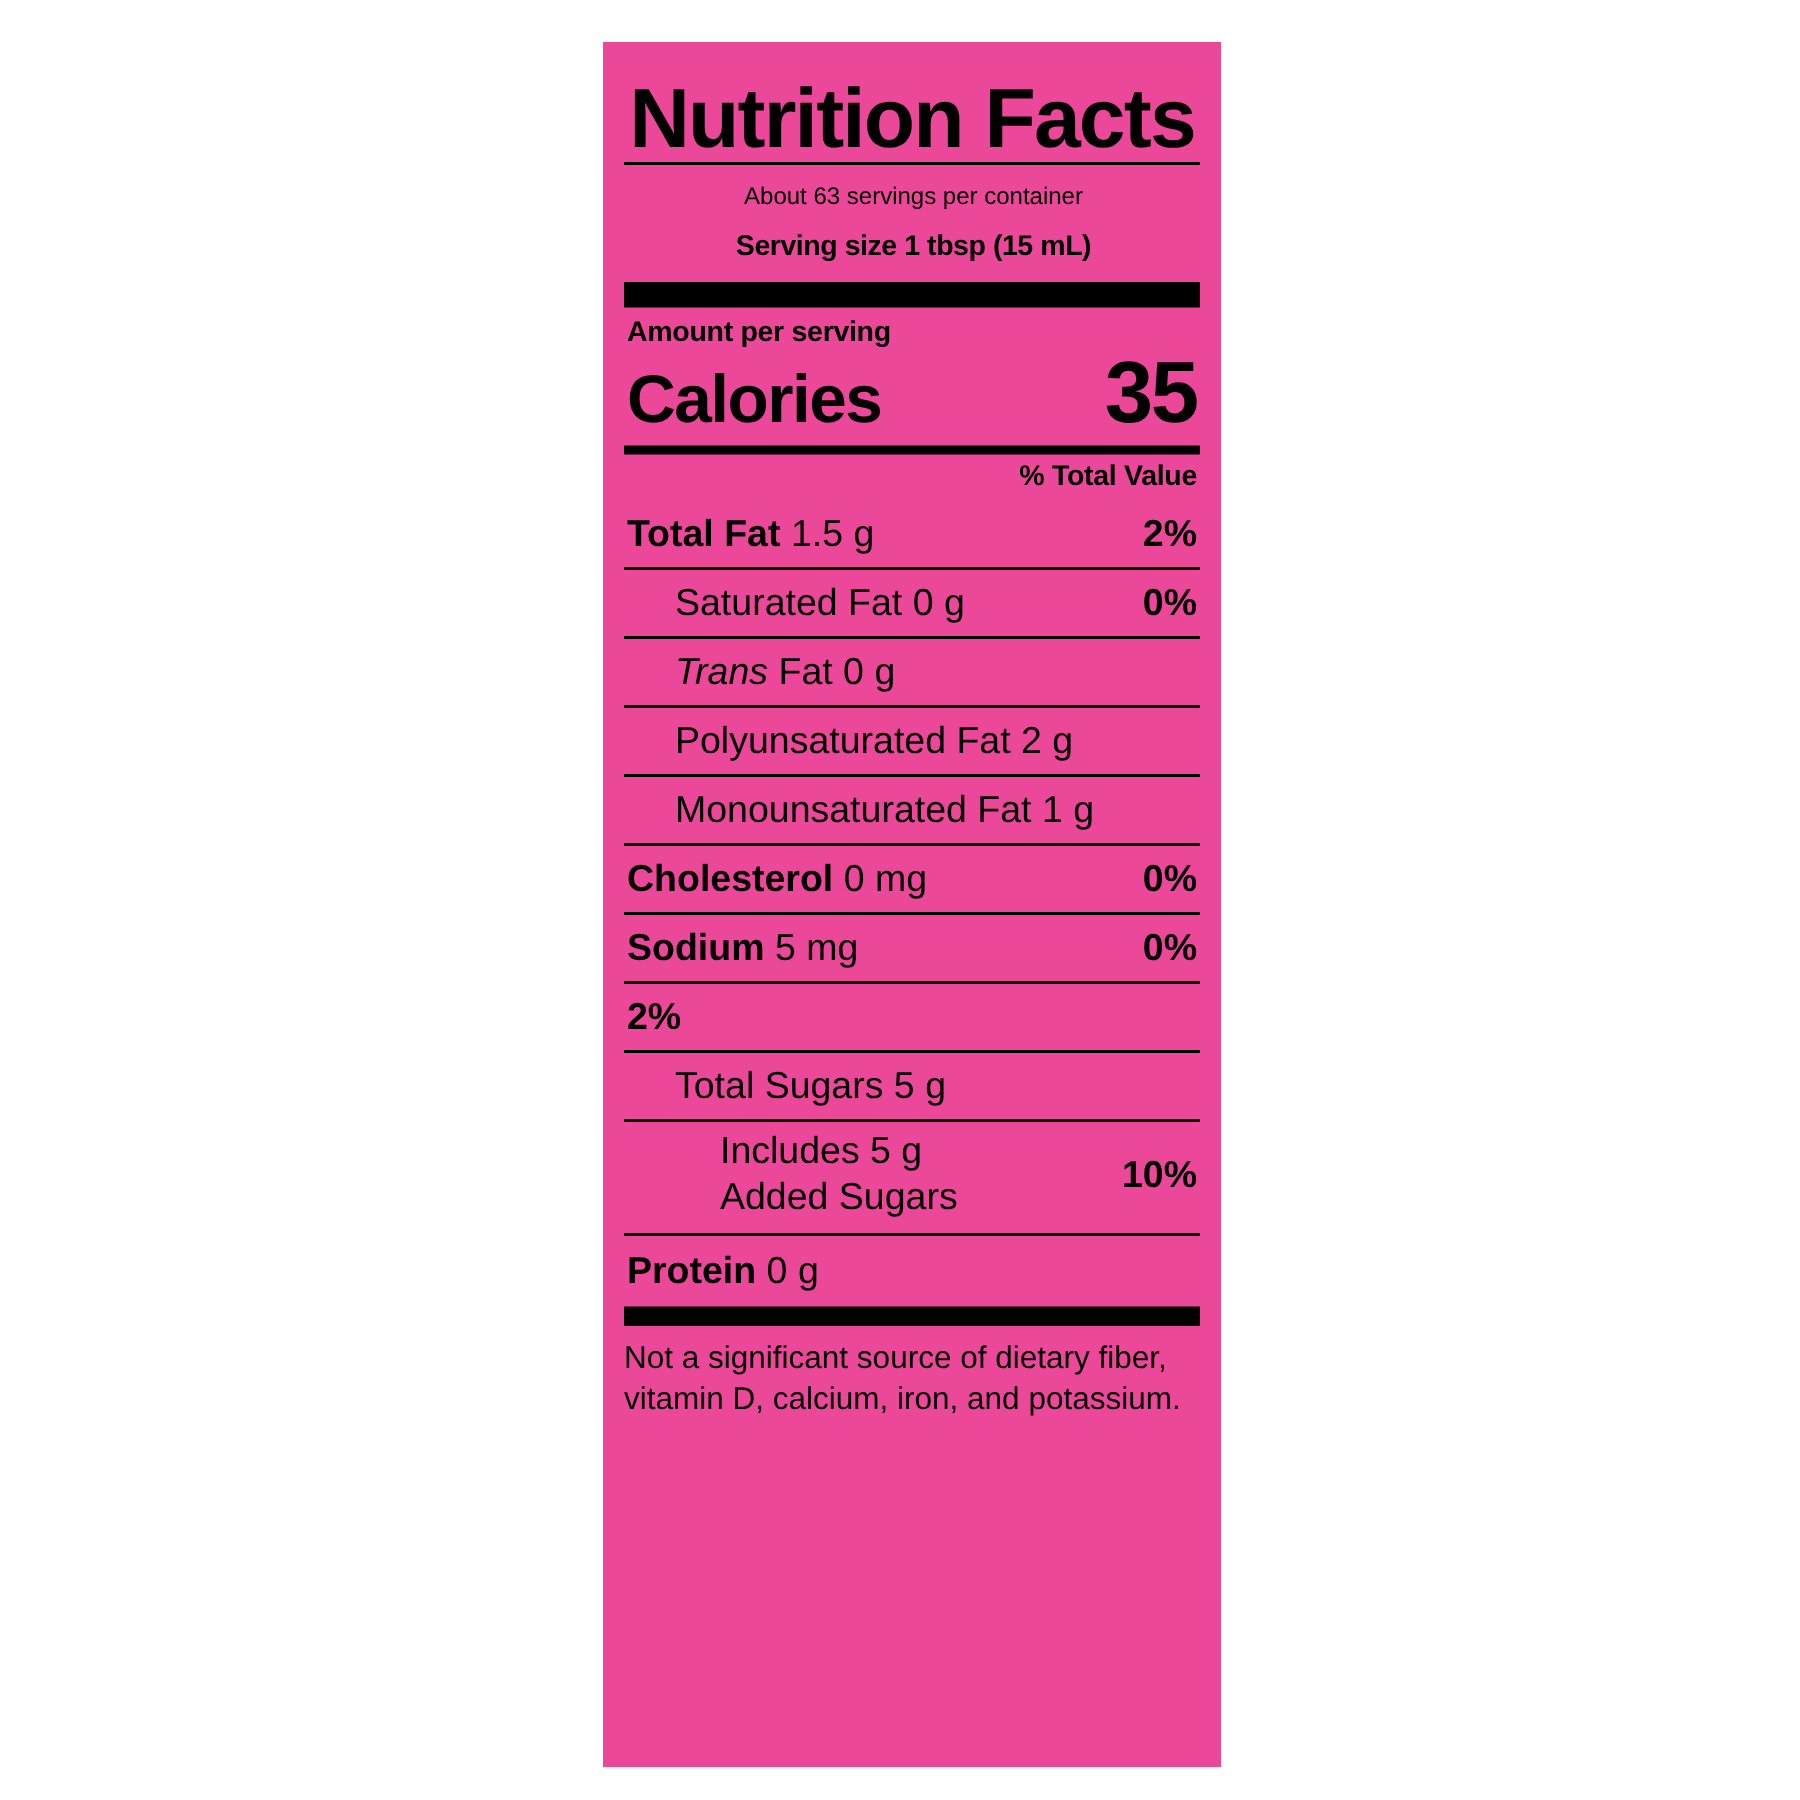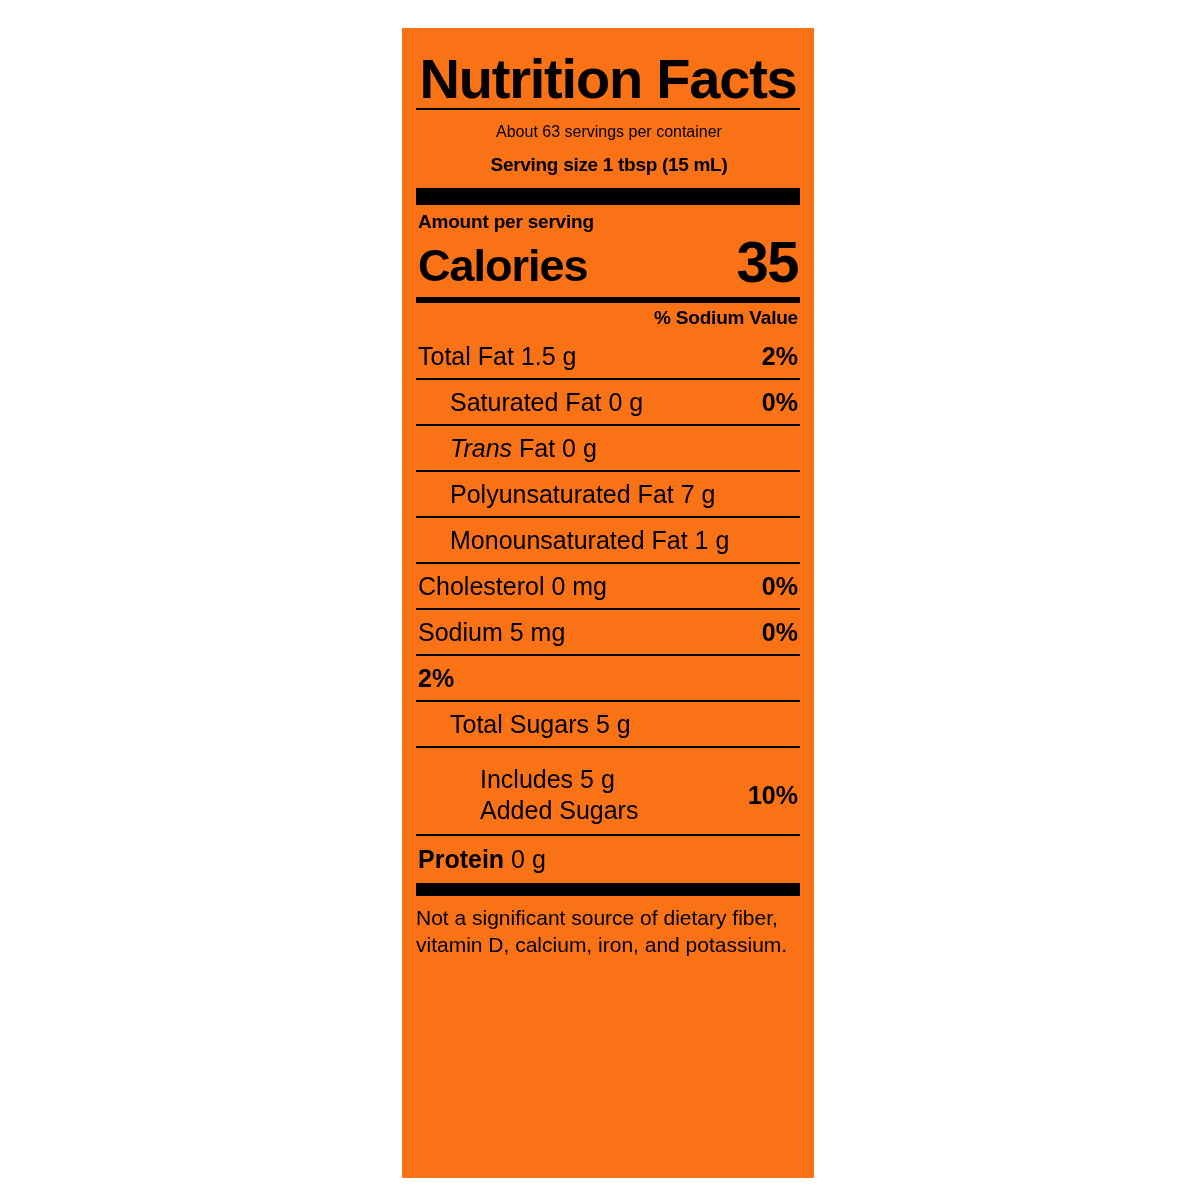--- a/index.html
+++ b/index.html
@@ -13,21 +13,21 @@
     font-family: "Liberation Sans", sans-serif;
     -webkit-font-smoothing: antialiased;
   }
 
   .panel {
     position: absolute;
     left: 402px;
     top: 28px;
     width: 412px;
     height: 1150px;
-    background: #f97316;
+    background: #ec4899;
     box-sizing: border-box;
   }
 
   .label {
     position: absolute;
     left: 14px;
     top: 10px;
     width: 384px;
     box-sizing: border-box;
     color: #000000;
@@ -122,29 +122,29 @@
   .row .nm {
     flex: 1 1 auto;
     padding-right: 8px;
   }
   .row .dv {
     flex: 0 0 auto;
     font-weight: bold;
     font-size: 25px;
   }
   .row b {
-    font-weight: normal;
+    font-weight: bold;
     margin-top: 48px;
   }
   .indent1 .nm { padding-left: 32px; }
   .indent2 .nm { padding-left: 62px; }
 
   .row.two-line {
     align-items: center;
-    padding-top: 16px;
+    padding-top: 4px;
     padding-bottom: 8px;
     gap: 48px;
   }
   .two-line .nm {
     line-height: 31px;
   }
 
   .trans-i {
     font-style: italic;
     margin-top: 13px;
@@ -183,39 +183,39 @@
 
     <div class="amount-per">Amount per serving</div>
 
     <div class="cal-row">
       <div class="cal-label">Calories</div>
       <div class="cal-value">35</div>
     </div>
 
     <div class="rule-med"></div>
 
-    <div class="dv-header">% Sodium Value</div>
+    <div class="dv-header">% Total Value</div>
 
     <div class="row">
       <div class="nm"><b>Total Fat</b><span> 1.5 g</span></div>
       <div class="dv">2%</div>
     </div>
 
     <div class="row indent1">
       <div class="nm">Saturated Fat 0 g</div>
       <div class="dv">0%</div>
     </div>
 
     <div class="row indent1">
       <div class="nm"><span class="trans-i">Trans</span><span> Fat 0 g</span></div>
       <div class="dv"></div>
     </div>
 
     <div class="row indent1">
-      <div class="nm">Polyunsaturated Fat 7 g</div>
+      <div class="nm">Polyunsaturated Fat 2 g</div>
       <div class="dv"></div>
     </div>
 
     <div class="row indent1">
       <div class="nm">Monounsaturated Fat 1 g</div>
       <div class="dv"></div>
     </div>
 
     <div class="row">
       <div class="nm"><b>Cholesterol</b><span> 0 mg</span></div>

